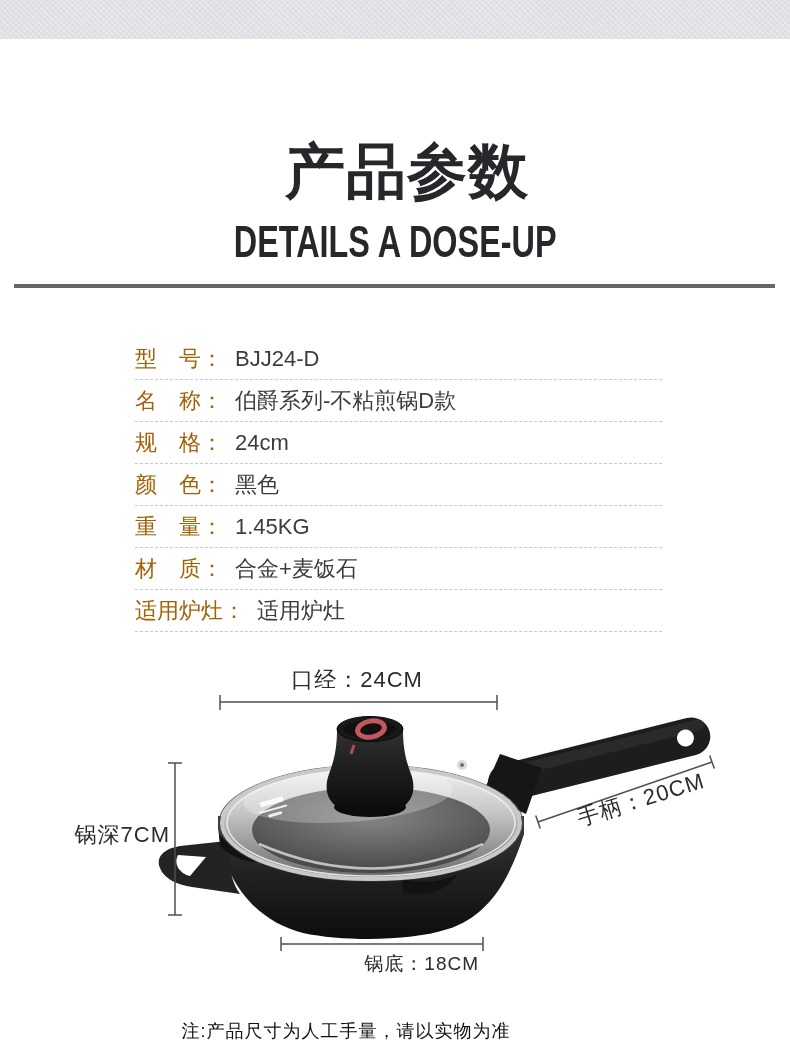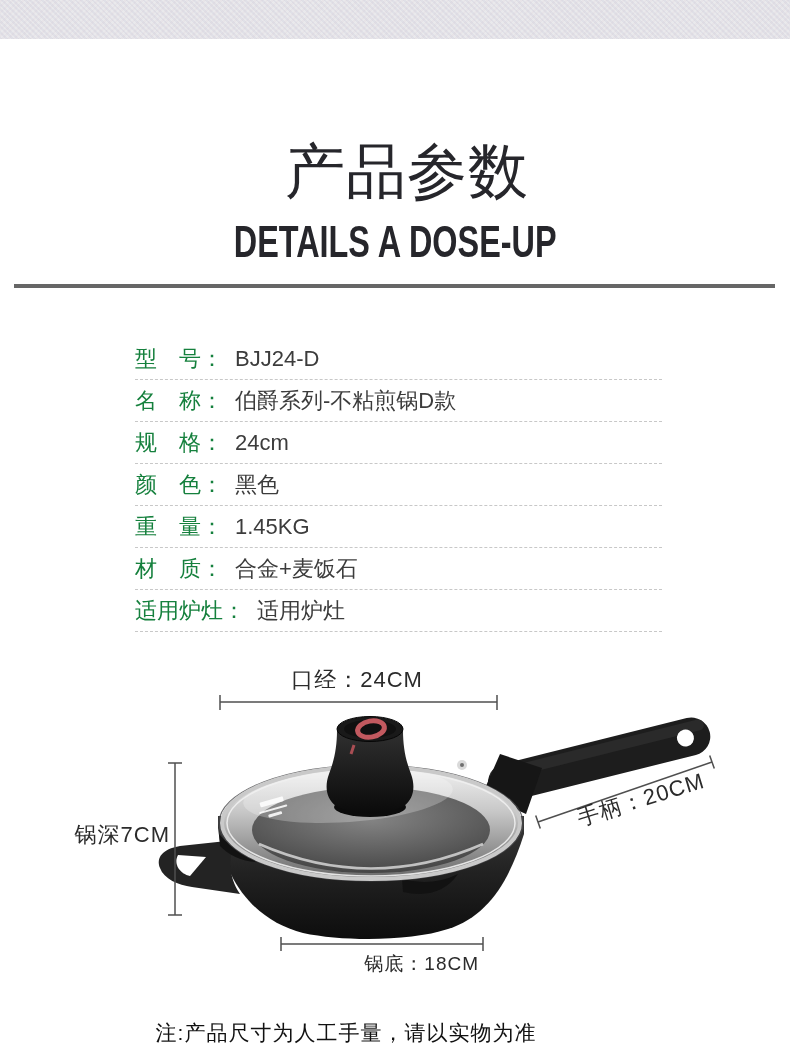--- a/index.html
+++ b/index.html
@@ -9,39 +9,39 @@
     overflow:hidden;
   }
   .top-band{
     position:absolute;left:0;top:0;width:790px;height:39px;
     background-color:#e9e9ec;
     background-image:
       repeating-linear-gradient(45deg, rgba(170,170,200,.14) 0 2px, transparent 2px 4px),
       repeating-linear-gradient(-45deg, rgba(210,180,195,.10) 0 2px, transparent 2px 4px);
   }
   .header{position:absolute;left:0;top:142px;width:790px;text-align:center;color:#26262b;}
-  .header .title{font-size:60px;font-weight:400;line-height:1;letter-spacing:1px;margin-left:24px;}
+  .header .title{font-size:60px;font-weight:700;line-height:1;letter-spacing:1px;margin-left:24px;}
   .header .subtitle{margin-top:17px;font-size:45px;font-weight:800;line-height:1;}
   .header .subtitle .squeeze{display:inline-block;transform:scaleX(.72);transform-origin:center;letter-spacing:0;}
   .divider{position:absolute;left:14px;top:284px;width:761px;height:4px;background:#666666;}
   .spec-table{position:absolute;left:135px;top:338px;width:527px;}
   .spec-row{height:41px;line-height:41px;border-bottom:1px dashed #c8c8c8;
     font-size:22px;color:#3c3c3c;white-space:nowrap;}
-  .spec-row .lbl{color:#15803d;margin-top:12px;}
+  .spec-row .lbl{color:#a16207;margin-top:12px;}
   .spec-row .val{margin-left:12px;color:#3c3c3c;}
   .figure{position:absolute;left:0;top:650px;width:790px;height:360px;padding-left:19px;}
   .pan-svg{position:absolute;left:140px;top:38px;width:600px;height:312px;}
   .dim{position:absolute;color:#2b2b2b;font-size:22px;letter-spacing:1px;}
   .dim-top{left:255px;top:15px;width:204px;text-align:center;}
   .dim-left{left:58px;top:170px;width:112px;text-align:right;}
   .dim-right{left:578px;top:154px;width:150px;height:30px;line-height:30px;
     transform:rotate(-17deg);transform-origin:0 50%;}
   .dim-bottom{left:275px;top:301px;width:204px;text-align:right;font-size:19px;}
   .footer-note{position:absolute;left:0;top:1019px;width:692px;text-align:center;
-    font-size:21px;font-weight:500;color:#111111;letter-spacing:1px;}
+    font-size:18px;font-weight:500;color:#111111;letter-spacing:1px;}
 </style>
 </head>
 <body>
 
 <div class="top-band"></div>
 
 <div class="header">
   <div class="title">产品参数</div>
   <div class="subtitle"><span class="squeeze">DETAILS A DOSE-UP</span></div>
 </div>

